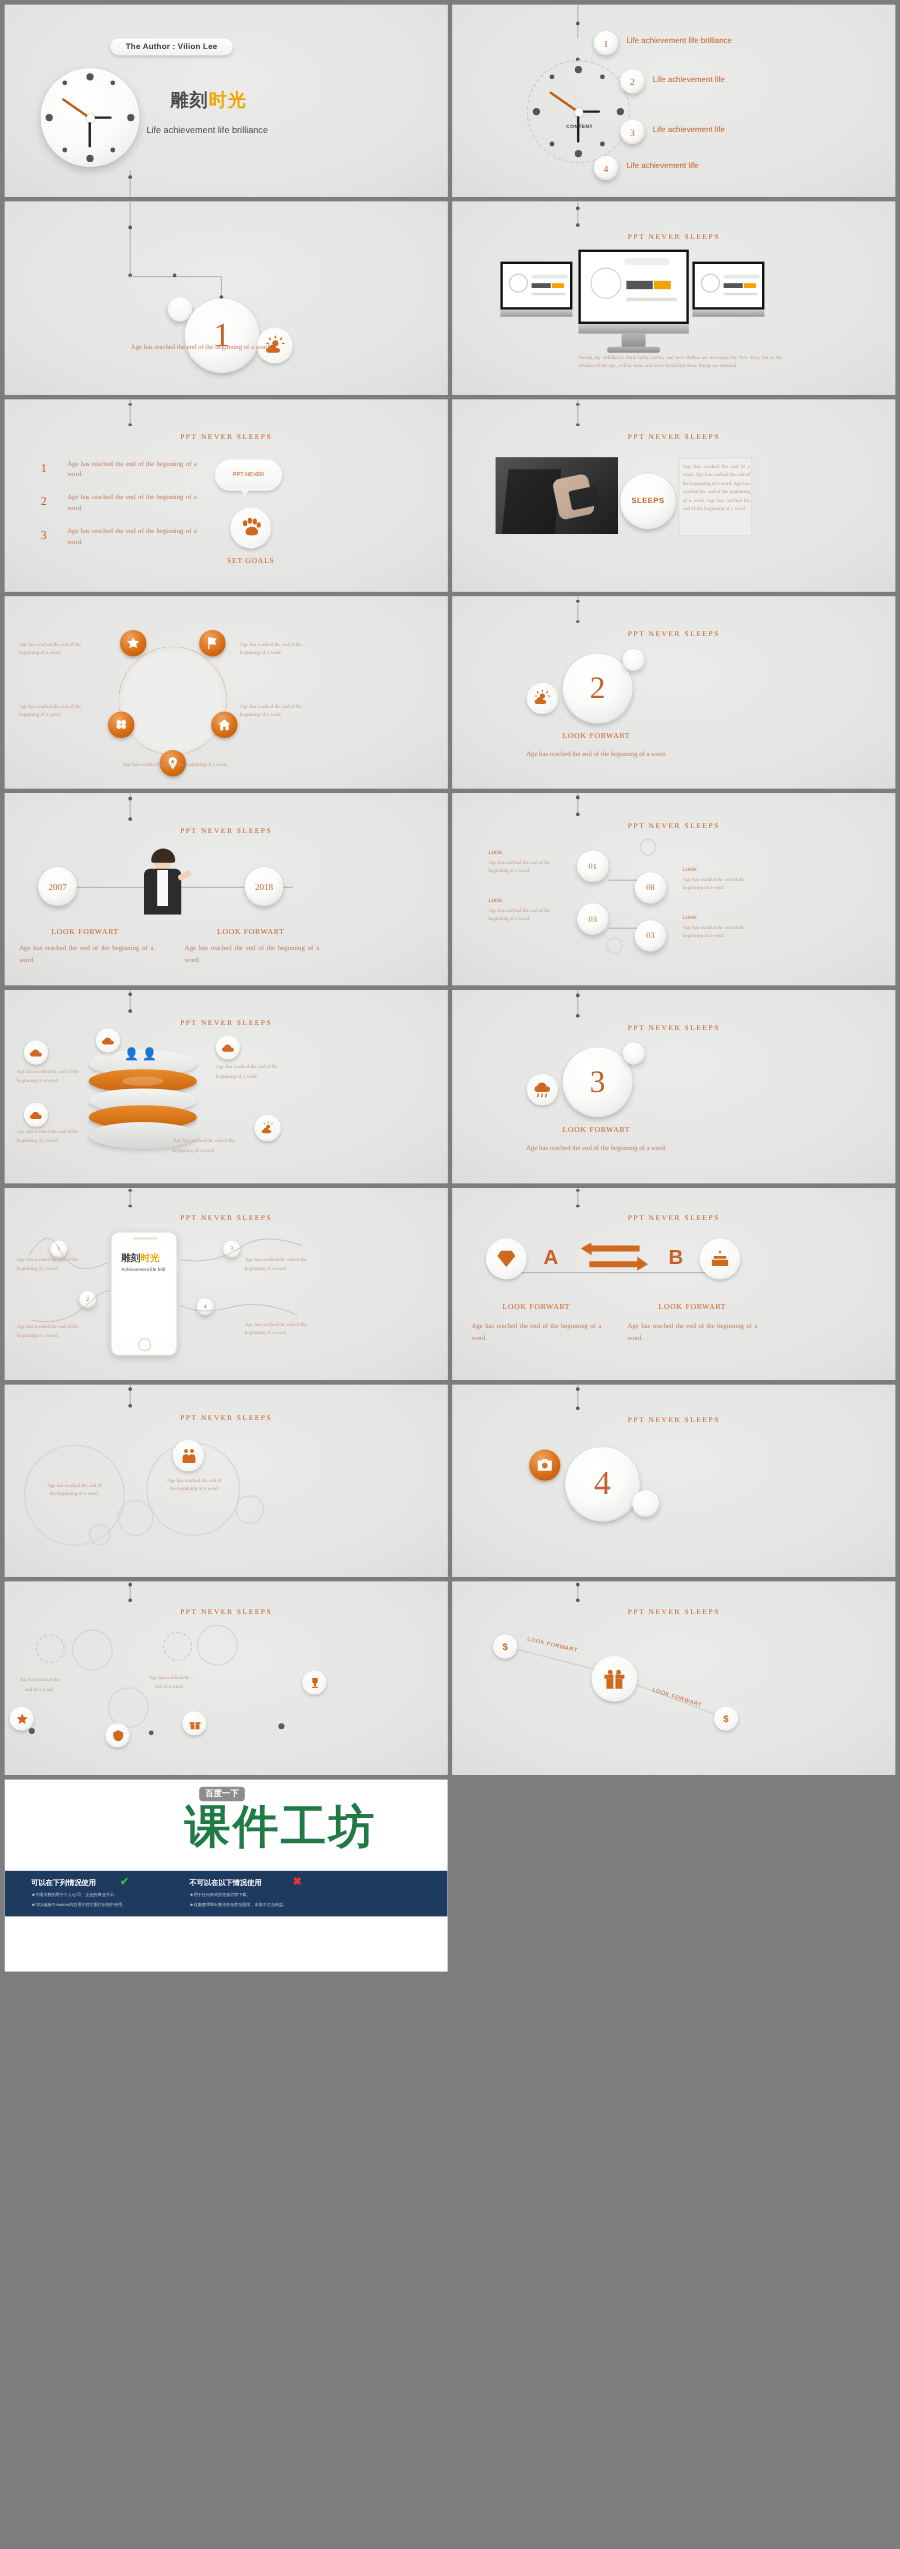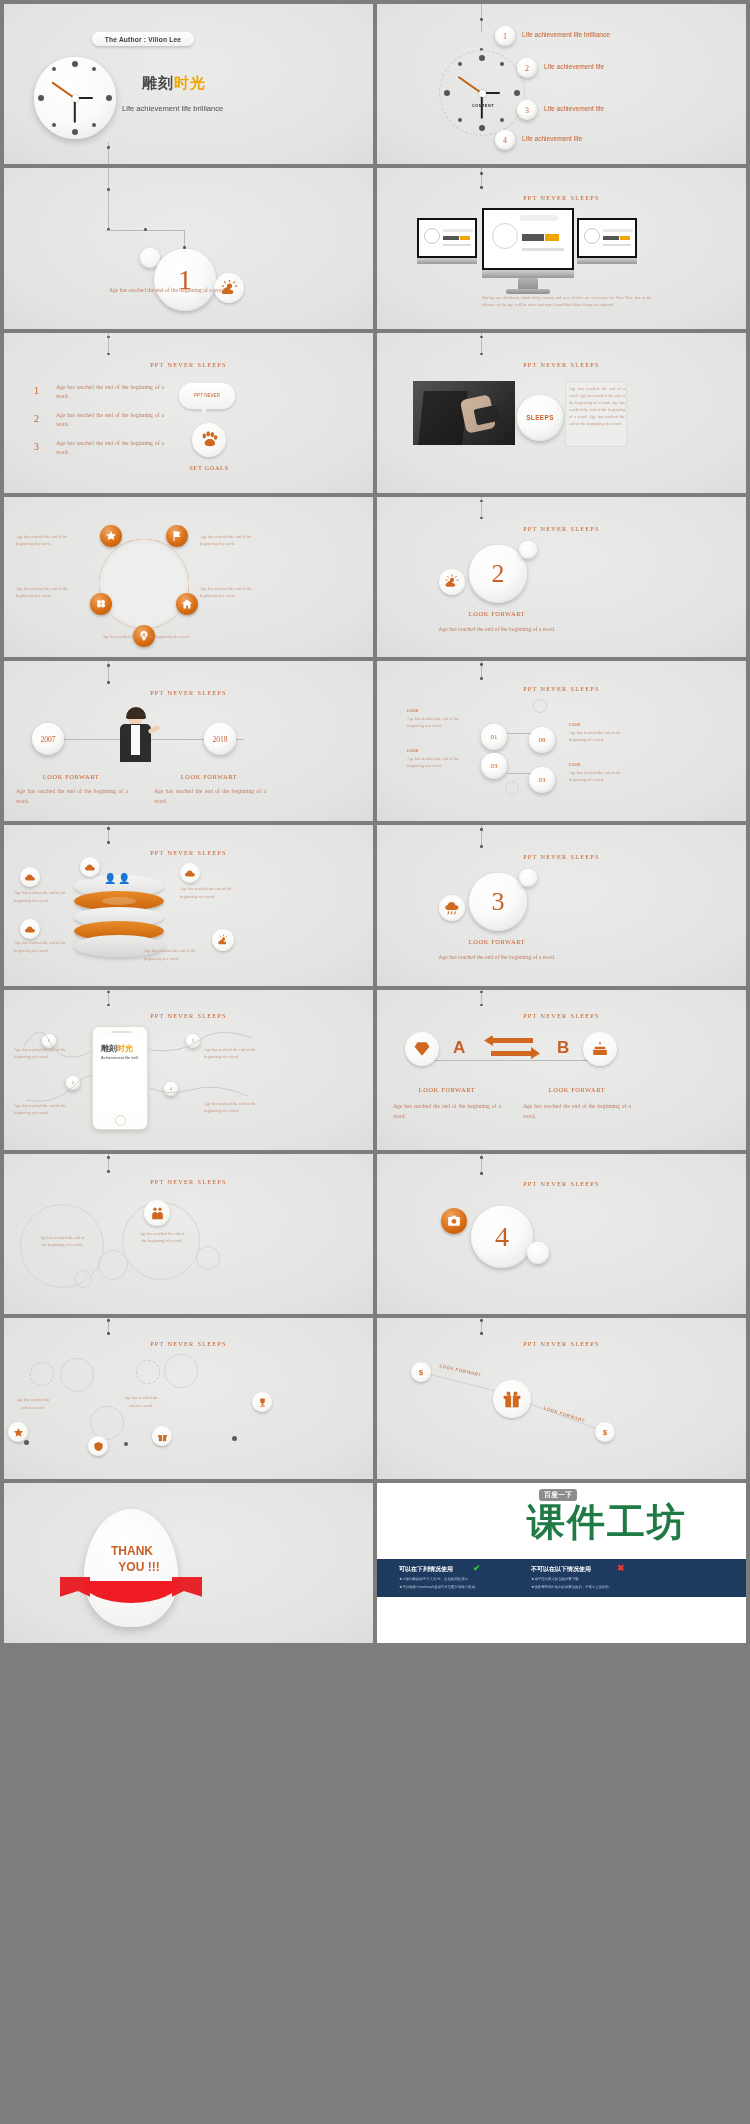--- a/index.html
+++ b/index.html
@@ -441,21 +441,21 @@
 
   <div class="slide">
     <div class="conn" style="left:104px;top:0;height:18px;"></div>
     <div class="dot" style="left:103px;top:2px;"></div>
     <div class="dot" style="left:103px;top:16px;"></div>
     <div class="hdr" style="top:24px;">PPT NEVER SLEEPS</div>
 
     <div class="ring" style="left:156px;top:38px;width:14px;height:14px;"></div>
     <div class="ring" style="left:128px;top:120px;width:14px;height:14px;"></div>
 
-    <div class="pearl num" style="left:104px;top:63px;width:26px;height:26px;font-size:7px;">
+    <div class="pearl num" style="left:104px;top:48px;width:26px;height:26px;font-size:7px;">
       <span>01</span>
       </div>
     <div class="pearl num" style="left:152px;top:66px;width:26px;height:26px;font-size:7px;">
       <span>08</span>
       </div>
     <div class="pearl num" style="left:104px;top:92px;width:26px;height:26px;font-size:7px;">
       <span>03</span>
       </div>
     <div class="pearl num" style="left:152px;top:106px;width:26px;height:26px;font-size:7px;">
       <span>03</span>
@@ -741,32 +741,20 @@
         <path d="M8 3a2 2 0 012 2v3H8a2.5 2.5 0 110-5z"></path>
           <path d="M16 3a2 2 0 00-2 2v3h2a2.5 2.5 0 100-5z"></path>
         </svg>
       </div>
     <div class="ic" style="left:218px;top:104px;width:20px;height:20px;font-size:8px;font-weight:bold;">$</div>
 
     <div style="position:absolute;left:62px;top:50px;font-size:4.6px;color:#c8602a;letter-spacing:.5px;transform:rotate(13deg);">LOOK FORWART</div>
     <div style="position:absolute;left:166px;top:94px;font-size:4.6px;color:#c8602a;letter-spacing:.5px;transform:rotate(18deg);">LOOK FORWART</div>
   </div>
 
-  <div class="slide">
-    <div class="egg" style="left:80px;top:26px;width:94px;height:118px;"></div>
-    <div style="position:absolute;left:92px;top:60px;width:72px;text-align:center;font-size:12px;font-weight:bold;color:#c8602a;line-height:1.35;">
-      <div>THANK</div>
-      <div style="padding-left:14px;">YOU !!!</div>
-    </div>
-    <div style="position:absolute;left:56px;top:92px;width:142px;height:34px;">
-      <div class="ribbon" style="left:0;top:2px;width:30px;height:20px;clip-path:polygon(0 0,100% 0,100% 100%,60% 72%,0 100%);"></div>
-      <div class="ribbon" style="right:0;top:2px;width:30px;height:20px;clip-path:polygon(0 0,100% 0,100% 100%,40% 72%,0 100%);position:absolute;"></div>
-      <div class="ribbon" style="left:22px;top:6px;width:98px;height:22px;border-radius:0 0 50% 50%/0 0 100% 100%;background:#f01c23;"></div>
-    </div>
-  </div>
 
   <div class="slide white">
     <div class="baidu" style="left:162px;top:6px;">百度一下</div>
     <div class="logo-ch" style="left:150px;top:14px;font-size:38px;">课件工坊</div>
 
     <div class="logo-band" style="top:76px;height:38px;"></div>
     <div class="band-title" style="left:22px;top:82px;">可以在下列情况使用</div>
     <div class="tick" style="left:96px;top:80px;">✔</div>
     <div class="band-sub" style="left:22px;top:93px;">★不限次数的用于个人/公司、企业的商业演示。</div>
     <div class="band-sub" style="left:22px;top:101px;">★可以模板中любого内容用于其它图片创做中使用。</div>

